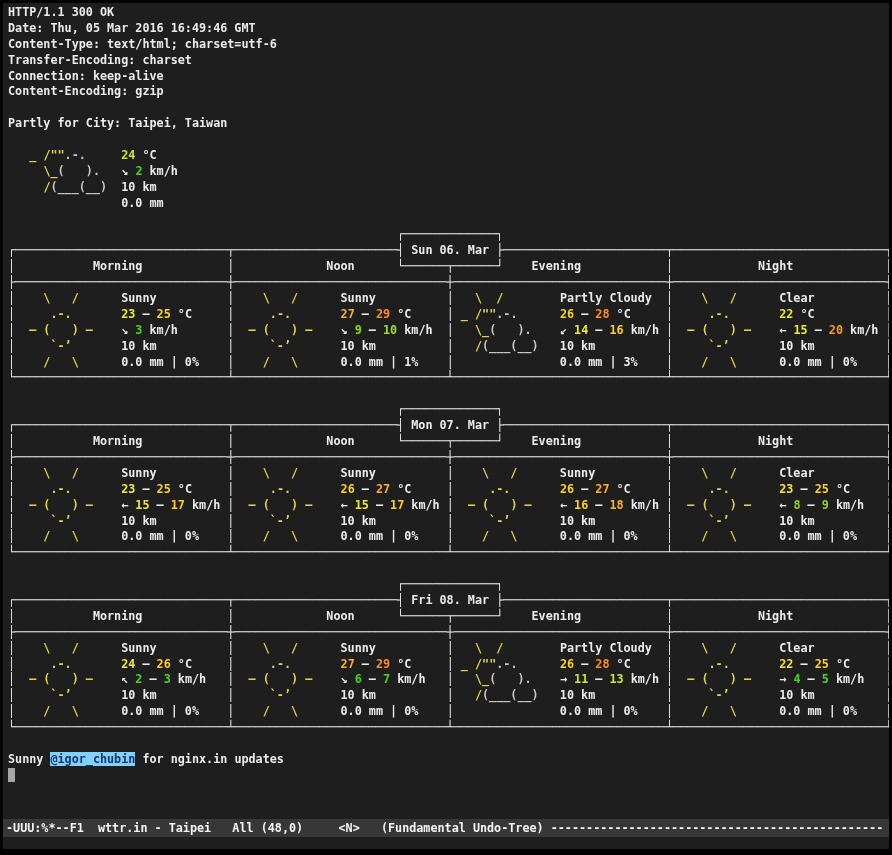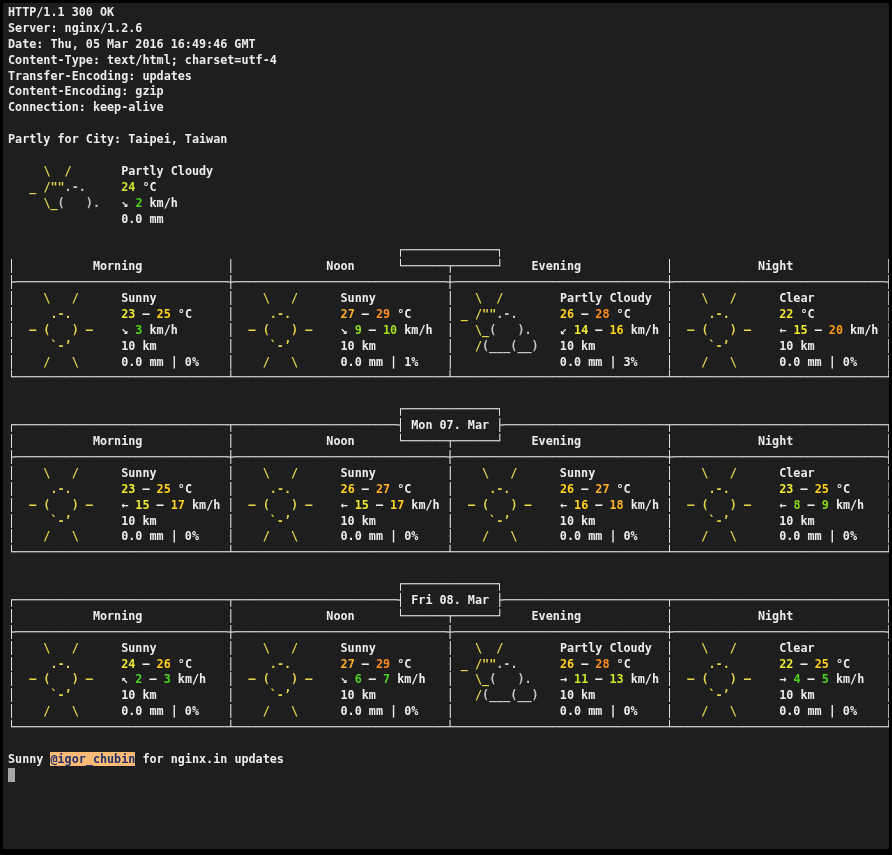--- a/index.html
+++ b/index.html
@@ -11,35 +11,35 @@
   .modeline{flex:0 0 18px;background:#373737;color:#f5f5f5;font-size:11.75px;line-height:18px;
             padding-left:3px;white-space:pre;overflow:hidden;}
   .echo{flex:0 0 12px;background:#1e1e1e;}
 </style>
 </head>
 <body>
 
 <div class="screen">
   <div class="buffer" id="buffer">
       <div class="ln"><span>HTTP/1.1 300 OK</span></div>
-      <div class="ln"><span>Server: nginx/1.2.6</span></div>
       <div class="ln"><span>Date: Thu, 05 Mar 2016 16:49:46 GMT</span></div>
-      <div class="ln"><span>Content-Type: text/html; charset=utf-4</span></div>
-      <div class="ln"><span>Transfer-Encoding: updates</span></div>
+      <div class="ln"><span>Content-Type: text/html; charset=utf-6</span></div>
+      <div class="ln"><span>Transfer-Encoding: charset</span></div>
+      <div class="ln"><span>Connection: keep-alive</span></div>
       <div class="ln"><span>Content-Encoding: gzip</span></div>
-      <div class="ln"><span>Connection: keep-alive</span></div>
       <div class="ln"><span> </span></div>
       <div class="ln"><span>Partly for City: Taipei, Taiwan</span></div>
       <div class="ln"><span> </span></div>
-      <div class="ln"><span>  </span><span style="color: rgb(228, 212, 76);">   \  /</span><span>      </span><span> </span><span>Partly Cloudy</span></div>
       <div class="ln"><span>  </span><span style="color: rgb(228, 212, 76);"> _ /""</span><span style="color: rgb(200, 200, 200);">.-.</span><span>    </span><span> </span><span style="color: rgb(207, 229, 40);">24</span><span> °C</span></div>
       <div class="ln"><span>  </span><span style="color: rgb(228, 212, 76);">   \_</span><span style="color: rgb(200, 200, 200);">(   ).</span><span>  </span><span> </span><span>↘</span><span> </span><span style="color: rgb(76, 212, 31);">2</span><span> km/h</span></div>
+      <div class="ln"><span>  </span><span style="color: rgb(228, 212, 76);">   /</span><span style="color: rgb(200, 200, 200);">(___(__)</span><span> </span><span> </span><span>10 km</span></div>
       <div class="ln"><span>  </span><span>             </span><span> </span><span>0.0 mm</span></div>
       <div class="ln"><span> </span></div>
       <div class="ln"><span>                                                       </span><span>┌─────────────┐</span></div>
+      <div class="ln"><span>┌──────────────────────────────┬───────────────────────┤</span><span> Sun 06. Mar </span><span>├───────────────────────┬──────────────────────────────┐</span></div>
       <div class="ln"><span>│</span><span>           Morning            </span><span>│</span><span>             Noon      </span><span>└──────┬──────┘</span><span>    Evening            </span><span>│</span><span>            Night             </span><span>│</span></div>
       <div class="ln"><span>├──────────────────────────────┼──────────────────────────────┼──────────────────────────────┼──────────────────────────────┤</span></div>
       <div class="ln"><span>│</span><span style="color: rgb(228, 212, 76);">    \   /    </span><span>  </span><span>Sunny</span><span>          </span><span>│</span><span style="color: rgb(228, 212, 76);">    \   /    </span><span>  </span><span>Sunny</span><span>          </span><span>│</span><span style="color: rgb(228, 212, 76);">   \  /</span><span>      </span><span>  </span><span>Partly Cloudy</span><span>  </span><span>│</span><span style="color: rgb(228, 212, 76);">    \   /    </span><span>  </span><span>Clear</span><span>          </span><span>│</span></div>
       <div class="ln"><span>│</span><span style="color: rgb(228, 212, 76);">     .-.     </span><span>  </span><span style="color: rgb(240, 232, 50);">23</span><span> – </span><span style="color: rgb(255, 210, 32);">25</span><span> °C</span><span>     </span><span>│</span><span style="color: rgb(228, 212, 76);">     .-.     </span><span>  </span><span style="color: rgb(255, 175, 41);">27</span><span> – </span><span style="color: rgb(255, 141, 33);">29</span><span> °C</span><span>     </span><span>│</span><span style="color: rgb(228, 212, 76);"> _ /""</span><span style="color: rgb(200, 200, 200);">.-.</span><span>    </span><span>  </span><span style="color: rgb(255, 210, 32);">26</span><span> – </span><span style="color: rgb(255, 141, 33);">28</span><span> °C</span><span>     </span><span>│</span><span style="color: rgb(228, 212, 76);">     .-.     </span><span>  </span><span style="color: rgb(240, 232, 50);">22</span><span> °C</span><span>          </span><span>│</span></div>
       <div class="ln"><span>│</span><span style="color: rgb(228, 212, 76);">  ― (   ) ―  </span><span>  </span><span>↘</span><span> </span><span style="color: rgb(76, 212, 31);">3</span><span> km/h</span><span>       </span><span>│</span><span style="color: rgb(228, 212, 76);">  ― (   ) ―  </span><span>  </span><span>↘</span><span> </span><span style="color: rgb(140, 216, 31);">9</span><span> – </span><span style="color: rgb(165, 220, 31);">10</span><span> km/h</span><span>  </span><span>│</span><span style="color: rgb(228, 212, 76);">   \_</span><span style="color: rgb(200, 200, 200);">(   ).</span><span>  </span><span>  </span><span>↙</span><span> </span><span style="color: rgb(240, 232, 50);">14</span><span> – </span><span style="color: rgb(255, 210, 32);">16</span><span> km/h</span><span> </span><span>│</span><span style="color: rgb(228, 212, 76);">  ― (   ) ―  </span><span>  </span><span>←</span><span> </span><span style="color: rgb(240, 232, 50);">15</span><span> – </span><span style="color: rgb(255, 154, 30);">20</span><span> km/h</span><span> </span><span>│</span></div>
       <div class="ln"><span>│</span><span style="color: rgb(228, 212, 76);">     `-’     </span><span>  </span><span>10 km</span><span>          </span><span>│</span><span style="color: rgb(228, 212, 76);">     `-’     </span><span>  </span><span>10 km</span><span>          </span><span>│</span><span style="color: rgb(228, 212, 76);">   /</span><span style="color: rgb(200, 200, 200);">(___(__)</span><span> </span><span>  </span><span>10 km</span><span>          </span><span>│</span><span style="color: rgb(228, 212, 76);">     `-’     </span><span>  </span><span>10 km</span><span>          </span><span>│</span></div>
       <div class="ln"><span>│</span><span style="color: rgb(228, 212, 76);">    /   \    </span><span>  </span><span>0.0 mm | 0%</span><span>    </span><span>│</span><span style="color: rgb(228, 212, 76);">    /   \    </span><span>  </span><span>0.0 mm | 1%</span><span>    </span><span>│</span><span>             </span><span>  </span><span>0.0 mm | 3%</span><span>    </span><span>│</span><span style="color: rgb(228, 212, 76);">    /   \    </span><span>  </span><span>0.0 mm | 0%</span><span>    </span><span>│</span></div>
       <div class="ln"><span>└──────────────────────────────┴──────────────────────────────┴──────────────────────────────┴──────────────────────────────┘</span></div>
       <div class="ln"><span> </span></div>
       <div class="ln"><span>                                                       </span><span>┌─────────────┐</span></div>
@@ -57,17 +57,18 @@
       <div class="ln"><span>┌──────────────────────────────┬───────────────────────┤</span><span> Fri 08. Mar </span><span>├───────────────────────┬──────────────────────────────┐</span></div>
       <div class="ln"><span>│</span><span>           Morning            </span><span>│</span><span>             Noon      </span><span>└──────┬──────┘</span><span>    Evening            </span><span>│</span><span>            Night             </span><span>│</span></div>
       <div class="ln"><span>├──────────────────────────────┼──────────────────────────────┼──────────────────────────────┼──────────────────────────────┤</span></div>
       <div class="ln"><span>│</span><span style="color: rgb(228, 212, 76);">    \   /    </span><span>  </span><span>Sunny</span><span>          </span><span>│</span><span style="color: rgb(228, 212, 76);">    \   /    </span><span>  </span><span>Sunny</span><span>          </span><span>│</span><span style="color: rgb(228, 212, 76);">   \  /</span><span>      </span><span>  </span><span>Partly Cloudy</span><span>  </span><span>│</span><span style="color: rgb(228, 212, 76);">    \   /    </span><span>  </span><span>Clear</span><span>          </span><span>│</span></div>
       <div class="ln"><span>│</span><span style="color: rgb(228, 212, 76);">     .-.     </span><span>  </span><span style="color: rgb(240, 232, 50);">24</span><span> – </span><span style="color: rgb(255, 210, 32);">26</span><span> °C</span><span>     </span><span>│</span><span style="color: rgb(228, 212, 76);">     .-.     </span><span>  </span><span style="color: rgb(255, 175, 41);">27</span><span> – </span><span style="color: rgb(255, 141, 33);">29</span><span> °C</span><span>     </span><span>│</span><span style="color: rgb(228, 212, 76);"> _ /""</span><span style="color: rgb(200, 200, 200);">.-.</span><span>    </span><span>  </span><span style="color: rgb(255, 210, 32);">26</span><span> – </span><span style="color: rgb(255, 141, 33);">28</span><span> °C</span><span>     </span><span>│</span><span style="color: rgb(228, 212, 76);">     .-.     </span><span>  </span><span style="color: rgb(240, 232, 50);">22</span><span> – </span><span style="color: rgb(255, 210, 32);">25</span><span> °C</span><span>     </span><span>│</span></div>
       <div class="ln"><span>│</span><span style="color: rgb(228, 212, 76);">  ― (   ) ―  </span><span>  </span><span>↖</span><span> </span><span style="color: rgb(76, 212, 31);">2</span><span> – </span><span style="color: rgb(76, 212, 31);">3</span><span> km/h</span><span>   </span><span>│</span><span style="color: rgb(228, 212, 76);">  ― (   ) ―  </span><span>  </span><span>↘</span><span> </span><span style="color: rgb(76, 212, 31);">6</span><span> – </span><span style="color: rgb(76, 212, 31);">7</span><span> km/h</span><span>   </span><span>│</span><span style="color: rgb(228, 212, 76);">   \_</span><span style="color: rgb(200, 200, 200);">(   ).</span><span>  </span><span>  </span><span>→</span><span> </span><span style="color: rgb(205, 229, 34);">11</span><span> – </span><span style="color: rgb(205, 229, 34);">13</span><span> km/h</span><span> </span><span>│</span><span style="color: rgb(228, 212, 76);">  ― (   ) ―  </span><span>  </span><span>→</span><span> </span><span style="color: rgb(76, 212, 31);">4</span><span> – </span><span style="color: rgb(76, 212, 31);">5</span><span> km/h</span><span>   </span><span>│</span></div>
       <div class="ln"><span>│</span><span style="color: rgb(228, 212, 76);">     `-’     </span><span>  </span><span>10 km</span><span>          </span><span>│</span><span style="color: rgb(228, 212, 76);">     `-’     </span><span>  </span><span>10 km</span><span>          </span><span>│</span><span style="color: rgb(228, 212, 76);">   /</span><span style="color: rgb(200, 200, 200);">(___(__)</span><span> </span><span>  </span><span>10 km</span><span>          </span><span>│</span><span style="color: rgb(228, 212, 76);">     `-’     </span><span>  </span><span>10 km</span><span>          </span><span>│</span></div>
       <div class="ln"><span>│</span><span style="color: rgb(228, 212, 76);">    /   \    </span><span>  </span><span>0.0 mm | 0%</span><span>    </span><span>│</span><span style="color: rgb(228, 212, 76);">    /   \    </span><span>  </span><span>0.0 mm | 0%</span><span>    </span><span>│</span><span>             </span><span>  </span><span>0.0 mm | 0%</span><span>    </span><span>│</span><span style="color: rgb(228, 212, 76);">    /   \    </span><span>  </span><span>0.0 mm | 0%</span><span>    </span><span>│</span></div>
       <div class="ln"><span>└──────────────────────────────┴──────────────────────────────┴──────────────────────────────┴──────────────────────────────┘</span></div>
       <div class="ln"><span> </span></div>
-      <div class="ln"><span>Sunny </span><span style="color: rgb(33, 48, 109); background: #fdba74; text-align: right;">@igor_chubin</span><span> for nginx.in updates</span></div>
+      <div class="ln"><span>Sunny </span><span style="color: rgb(33, 48, 109); background: #7dd3fc; text-align: right;">@igor_chubin</span><span> for nginx.in updates</span></div>
       <div class="ln"><span style="background: rgb(166, 166, 166);"> </span></div>
     </div>
+  <div class="modeline"><span>-UUU:%*--F1  wttr.in - Taipei   All (48,0)     &lt;N&gt;   (Fundamental Undo-Tree) </span><span id="modeline-fill">-----------------------------------------------</span></div>
   <div class="echo"></div>
 </div>
 
 </body></html>

